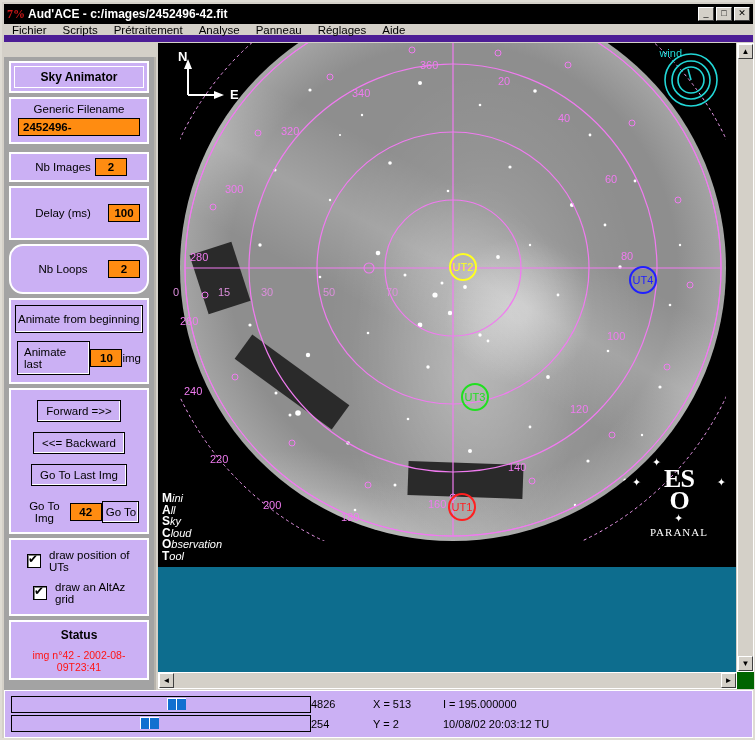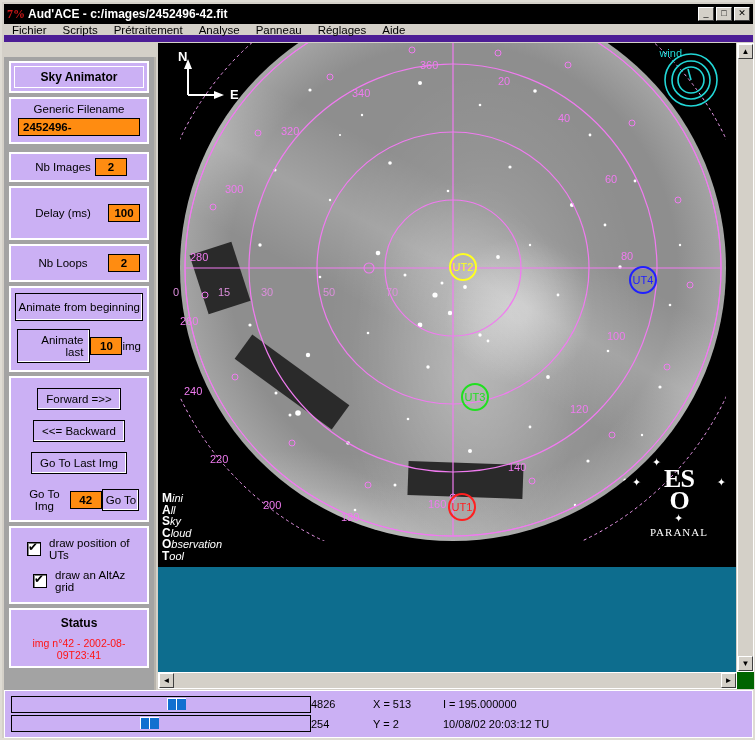--- a/index.html
+++ b/index.html
@@ -35,21 +35,21 @@
   .hdr{font-size:12px;font-weight:bold;text-align:center;color:#000;
        border:1px solid #ffffff;padding:3px 0;background:#cbb0f4;}
   .lbl{font-size:11.5px;color:#000;text-align:center;}
   .row{display:flex;align-items:center;justify-content:space-between;padding:2px 4px;}
   .rowc{display:flex;align-items:center;justify-content:center;padding:2px 4px;}
   .orange{background:#ff8c11;border:1px solid #000;color:#000;font-size:11.5px;
           font-weight:bold;padding:2px 4px;box-sizing:border-box;}
   .fname{width:100%;text-align:left;}
   .numbox{min-width:32px;text-align:center;}
   .btn{background:#cbb0f4;border:1px solid #000;box-shadow:-1px -1px 0 0 #fff inset;
-       font-size:11.5px;color:#000;padding:4px 8px;text-align:right;
+       font-size:11.5px;color:#000;padding:4px 8px;text-align:left;
        display:inline-block;box-sizing:border-box;}
   .btn.wide{display:block;width:100%;}
   .cbrow{display:flex;align-items:center;padding:4px 4px 4px 14px;gap:8px;}
   .cb{width:12px;height:12px;background:#fff;border:1px solid #000;
       box-shadow:1px 1px 0 0 #808080 inset;position:relative;flex:0 0 auto;}
   .cb::after{content:"\2714";position:absolute;left:0px;top:-3px;font-size:12px;color:#000;
              line-height:14px;font-family:"DejaVu Sans",sans-serif;}
   .cb-lbl{font-size:11.5px;color:#000;}
   .statusval{font-size:10.5px;color:#ff1414;text-align:center;padding:4px 0 2px;}
 
@@ -170,21 +170,21 @@
       </div>
     </div>
 
     <div class="grp" style="padding:14px 3px;">
       <div class="row">
         <div class="lbl" style="flex:1">Delay (ms)</div>
         <div class="orange numbox">100</div>
       </div>
     </div>
 
-    <div class="grp" style="padding:6px 3px;">
+    <div class="grp" style="padding:12px 3px;border-radius:14px;">
       <div class="row">
         <div class="lbl" style="flex:1">Nb Loops</div>
         <div class="orange numbox">2</div>
       </div>
     </div>
 
     <div class="grp" style="padding:5px 4px;">
       <div class="btn wide" style="margin-bottom:8px;padding:7px 2px;">Animate from beginning</div>
       <div class="row" style="padding:0 2px 2px;">
         <div class="btn" style="padding:4px 6px;">Animate last</div>

